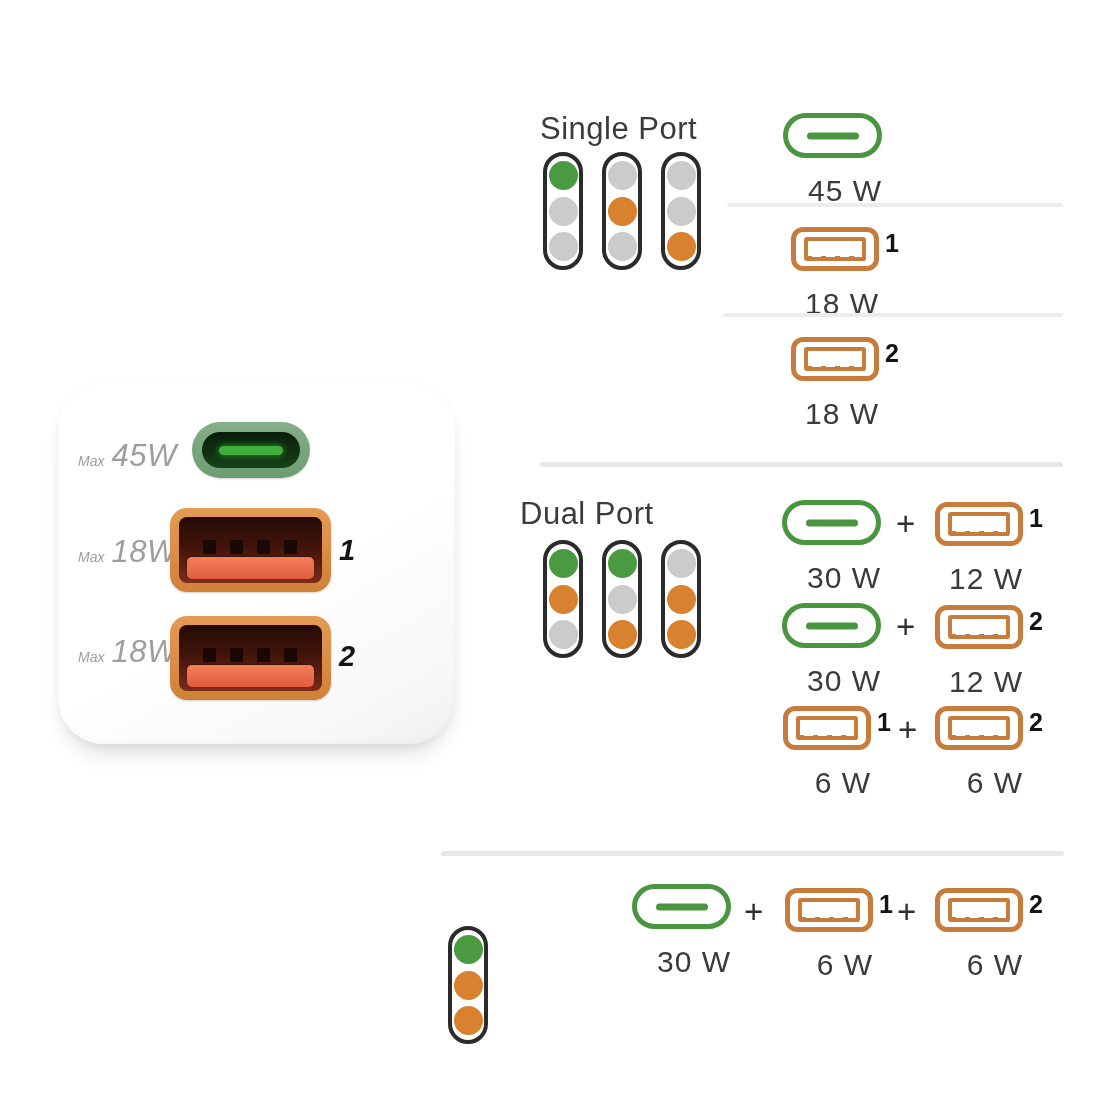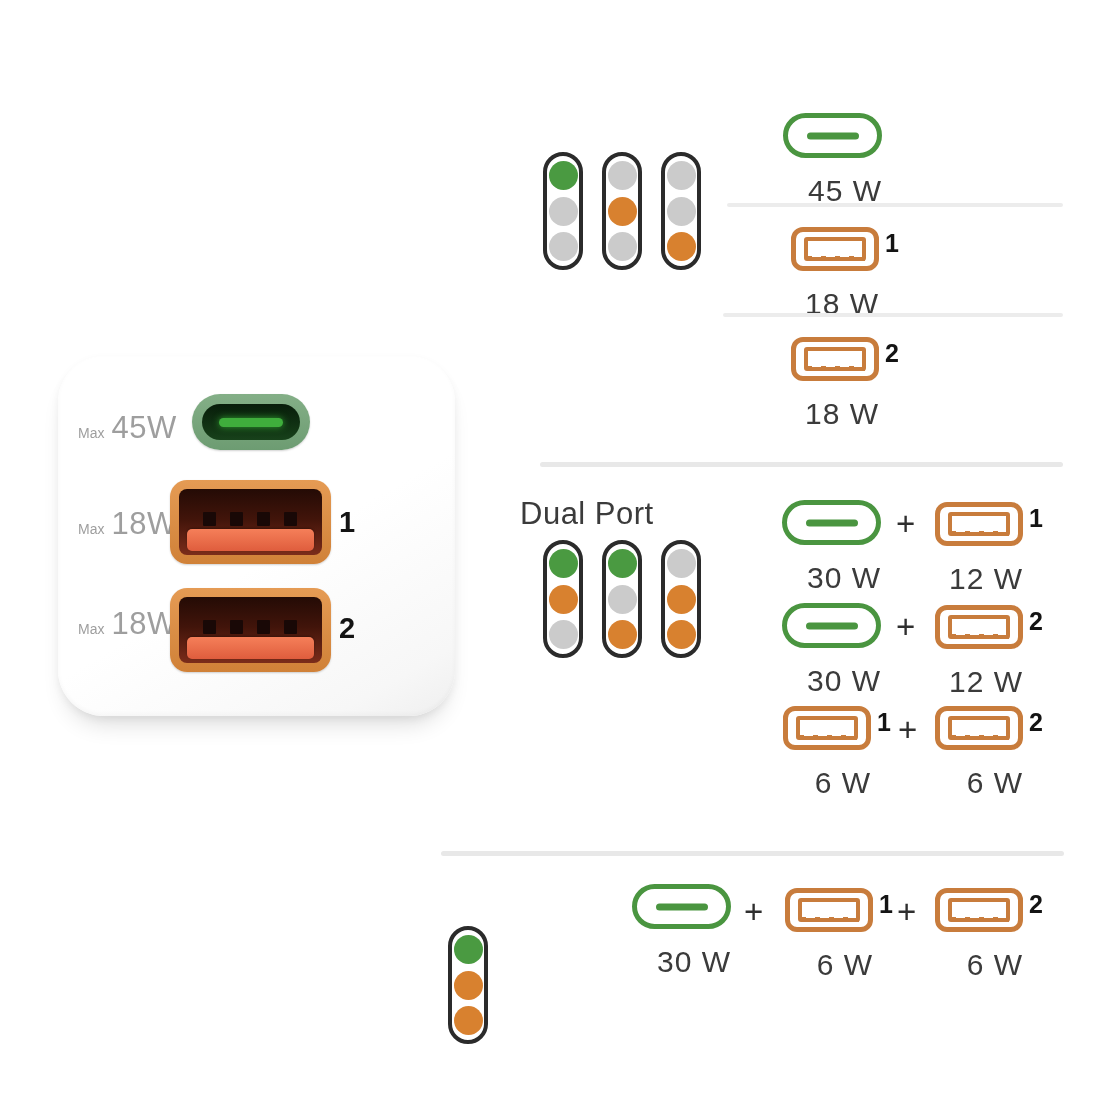--- a/index.html
+++ b/index.html
@@ -7,23 +7,23 @@
   body { font-family: "Liberation Sans", sans-serif; }
   :root{
     --usbc-green:#4a9540; --usba-orange:#c87c3c;
     --dot-green:#4a9a41; --dot-orange:#d8812f; --dot-off:#cbcbcb;
     --ink:#3b3b3b; --num-ink:#141414; --divider:#e8e8e8; --muted:#9e9e9e;
     --pill-stroke:#2b2b2b;
   }
   .canvas{ position:relative; width:1100px; height:1100px; background:#fff; overflow:hidden; }
 
   
-  .charger{ position:absolute; left:58px; top:356px; width:397px; height:360px;
+  .charger{ position:absolute; left:58px; top:384px; width:397px; height:360px;
     border-radius:46px; background:linear-gradient(150deg,#ffffff 55%,#f7f7f7 88%,#efefef);
-    box-shadow:0 16px 24px -10px rgba(0,0,0,.16), 0 3px 8px rgba(0,0,0,.05), inset 0 -2px 4px rgba(0,0,0,.03); }
+    box-shadow:0 16px 24px -10px rgba(0,0,0,.16), 0 3px 8px rgba(0,0,0,.05), inset 0 -2px 4px rgba(0,0,0,.03);font-style:italic; }
   .ch-label{ position:absolute; left:20px; display:flex; align-items:baseline; gap:7px; color:var(--muted); }
   .ch-max{ font-size:14px; }
   .ch-watt{ font-size:31px; letter-spacing:.5px;text-align:right; }
   .ch-l1{ top:54px; } .ch-l2{ top:150px; } .ch-l3{ top:250px; }
   .ch-num{ position:absolute; font-size:29px; font-weight:bold; color:var(--num-ink); }
   .ch-n1{ left:281px; top:150px; } .ch-n2{ left:281px; top:256px; }
 
   .ch-port-c{ position:absolute; left:134px; top:38px; width:118px; height:56px;
     border-radius:28px; background:linear-gradient(#84af87,#6d9c72); box-shadow:0 1px 2px rgba(0,0,0,.18); }
   .ch-c-inner{ position:absolute; inset:10px; border-radius:18px;
@@ -143,20 +143,21 @@
             <span></span>
             <span></span>
             <span></span>
           </div>
         <div class="ch-a-tongue"></div>
       </div>
     </div>
     <div class="ch-num ch-n2">2</div>
   </div>
 
+  <div class="section-title sp-title">Single Port</div>
 
   <div class="pills sp-pills">
     <div class="pill">
       <span class="dot on-c"></span>
       <span class="dot off"></span>
       <span class="dot off"></span>
     </div>
     <div class="pill">
       <span class="dot off"></span>
       <span class="dot on-a"></span>

